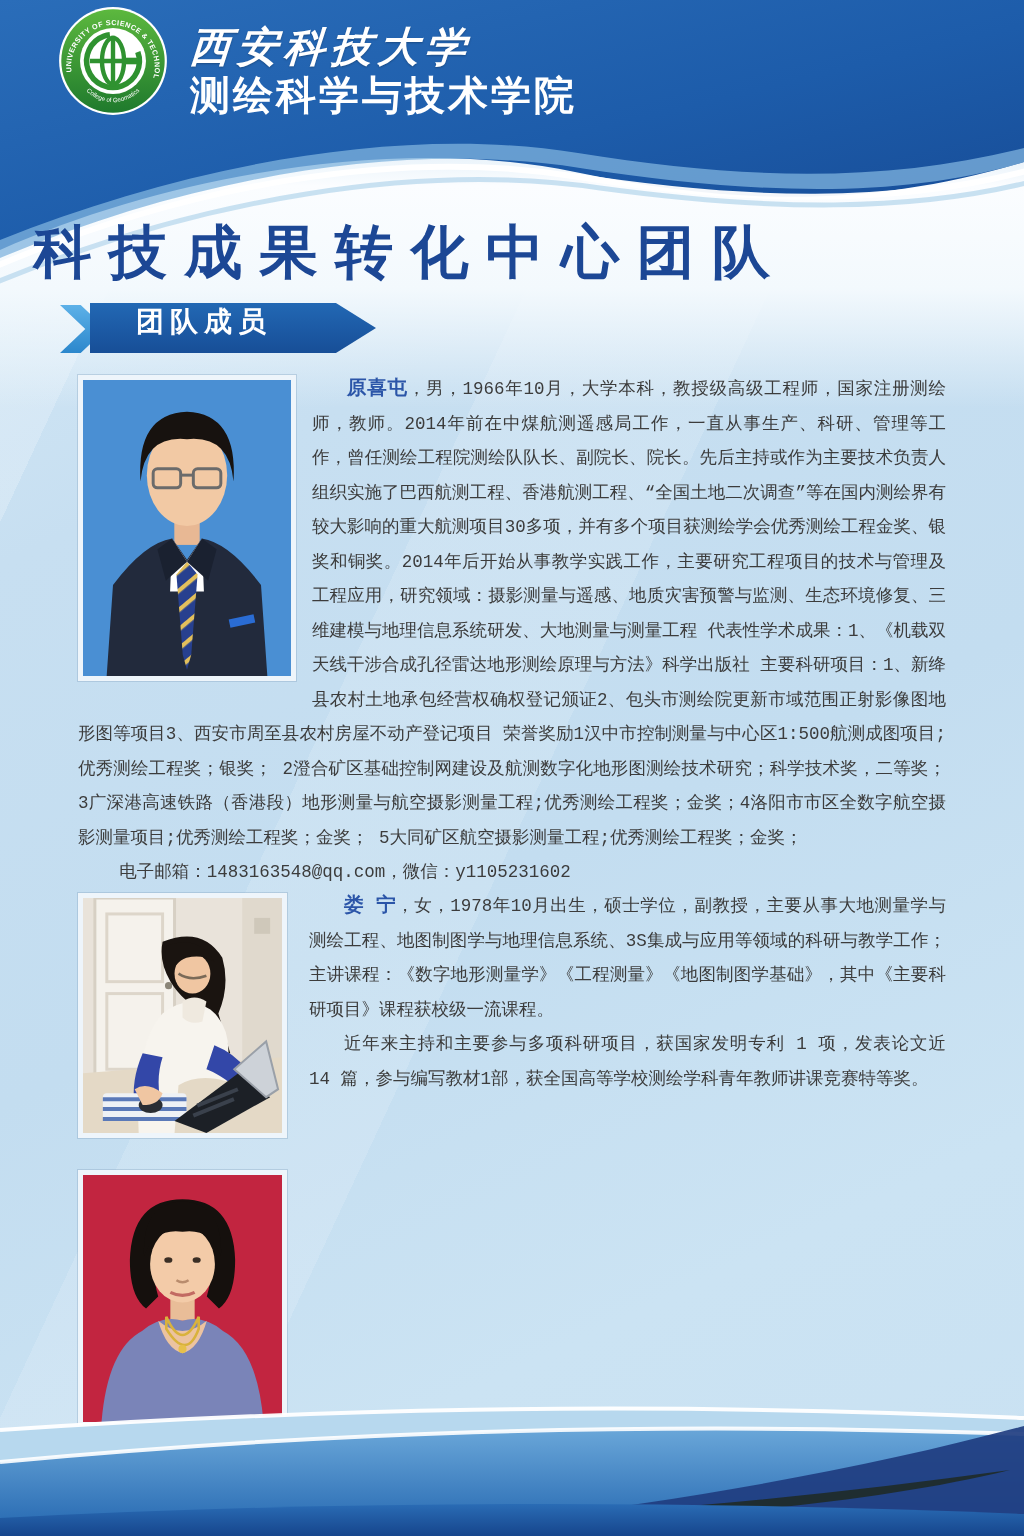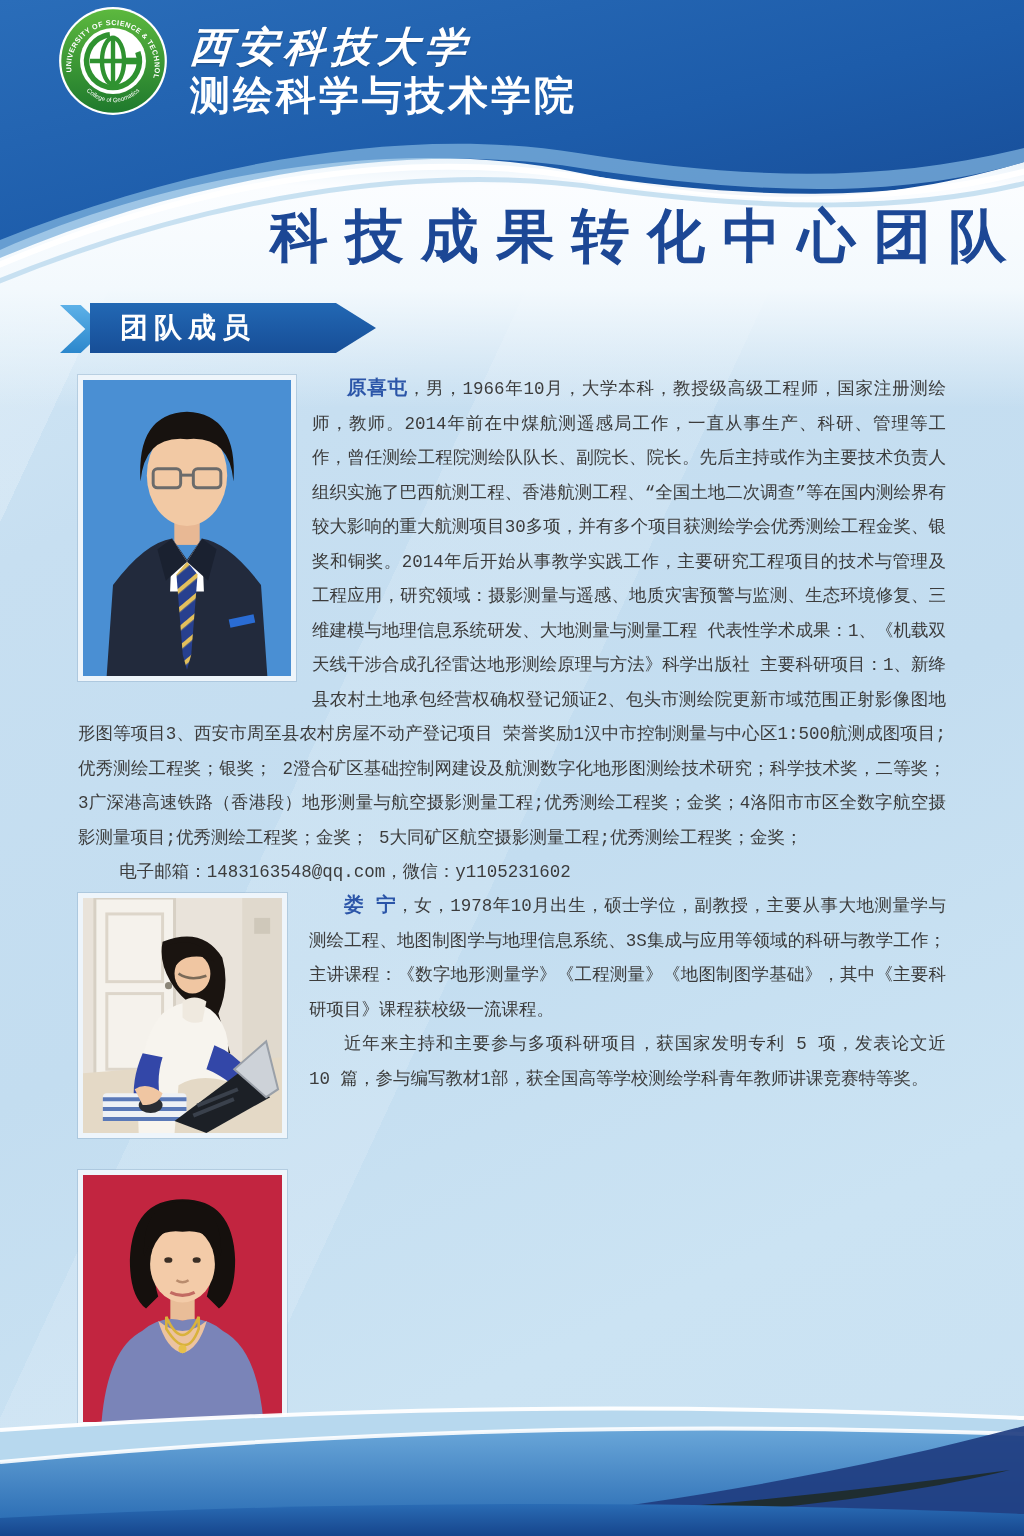--- a/index.html
+++ b/index.html
@@ -16,30 +16,30 @@
   }
   
   .white-sweep{position:absolute; top:108px; left:0; right:0; height:300px;
     background:linear-gradient(180deg, rgba(255,255,255,0) 0%, #fbfdff 26%, #f3f9fd 60%, rgba(207,228,243,0) 100%);}
   .header-svg{position:absolute; top:0; left:0; width:1024px; height:290px; display:block;}
   .logo-wrap{position:absolute; left:58px; top:6px; width:110px; height:110px;}
   .uni-cn{position:absolute; left:190px; top:20px; color:#fff; font-size:41px; font-weight:bold;
     font-style:italic; letter-spacing:6px; transform:skewX(-4deg); text-shadow:0 1px 2px rgba(0,0,0,.25);}
   .college-cn{position:absolute; left:190px; top:68px; color:#fff; font-size:40px; font-weight:bold; letter-spacing:3px;}
   .eng-line{position:absolute; left:80px; top:108px; color:#fff; font-size:14.5px; font-weight:bold; letter-spacing:.2px;}
-  .main-title{position:absolute; left:0; right:0; top:198px; margin:0; text-align:right;
+  .main-title{position:absolute; left:0; right:0; top:198px; margin:16px; text-align:left;
     color:#1c4795; font-size:58px; font-weight:bold; letter-spacing:.30em; text-indent:.30em;}
   
   .banner{position:absolute; left:60px; top:303px; height:50px;}
   .banner .chev{position:absolute; left:0; top:2px; width:46px; height:48px; background:linear-gradient(180deg,#5db1e8,#2b87cc);
     clip-path:polygon(0 0,45% 0,100% 50%,45% 100%,0 100%,55% 50%);}
   .banner .arrow{position:absolute; left:30px; top:0; width:286px; height:50px;
     background:linear-gradient(180deg,#2268b4,#174e97);
     clip-path:polygon(0 0,86% 0,100% 50%,86% 100%,0 100%);
-    display:flex; align-items:center; padding-left:30px; box-sizing:border-box;}
+    display:flex; align-items:flex-start; padding-left:46px; box-sizing:border-box;}
   .banner .arrow span{color:#fff; font-size:28px; font-weight:bold; letter-spacing:6px;}
   
   .profile{position:absolute; left:78px; width:868px; color:#3c3c3c;font-family:Liberation Mono, monospace;}
   .profile .photo{float:left; box-sizing:border-box; border:5px solid #eef5fb;
     box-shadow:0 0 0 1px rgba(130,160,190,.35); background:#9db8cf;}
   .profile .photo svg{display:block; width:100%; height:100%;}
   .profile p{margin:0; font-size:17.5px; line-height:34.5px; text-align:justify; text-indent:2em;}
   .profile p.contact{text-align:left; text-indent:2.35em;}
   .pname{font-weight:bold; font-size:19.5px; color:#2b55a8;}
   #profile-1{top:372px;} #profile-1 .photo{width:218px; height:306px; margin:3px 16px 6px 0;}
@@ -169,21 +169,21 @@
         <path d="M26,96 Q32,92 40,98 Q38,104 30,104 Z" fill="#f0c6a2"></path>
         <path d="M46,112 L78,88 L94,100 L62,118 Z" fill="#1c2026"></path>
         <path d="M76,86 L92,72 L98,96 L92,100 Z" fill="#cdd2d8" stroke="#9aa0a8" stroke-width="1"></path>
         <g fill="#3a414c">
             <rect x="56" y="102" width="22" height="2" transform="rotate(-22 60 100)"></rect>
             <rect x="54" y="107" width="22" height="2" transform="rotate(-22 58 105)"></rect>
           </g>
       </svg>
     </div>
     <p><span class="pname">娄 宁</span><span>，女，1978年10月出生，硕士学位，副教授，主要从事大地测量学与测绘工程、地图制图学与地理信息系统、3S集成与应用等领域的科研与教学工作；主讲课程：《数字地形测量学》《工程测量》《地图制图学基础》，其中《主要科研项目》课程获校级一流课程。</span></p>
-    <p>近年来主持和主要参与多项科研项目，获国家发明专利 5 项，发表论文近 10 篇，参与编写教材1部，获全国高等学校测绘学科青年教师讲课竞赛特等奖。</p>
+    <p>近年来主持和主要参与多项科研项目，获国家发明专利 1 项，发表论文近 14 篇，参与编写教材1部，获全国高等学校测绘学科青年教师讲课竞赛特等奖。</p>
   </section>
 
   <section class="profile" id="profile-3">
     <div class="photo">
       <svg viewBox="0 0 100 122" preserveAspectRatio="xMidYMid slice">
         <rect width="100" height="122" fill="#c22540"></rect>
         <rect x="44" y="58" width="12" height="14" fill="#e9bd98"></rect>
         <path d="M50,12 Q25,12 24,42 Q24,60 32,66 L38,60 Q34,46 37,34 Q50,40 63,34 Q66,46 62,60 L68,66 Q76,60 76,42 Q75,12 50,12 Z" fill="#15100d"></path>
         <ellipse cx="50" cy="44" rx="16" ry="19" fill="#f3cba8"></ellipse>
         <path d="M31,40 Q30,14 50,13 Q70,14 69,40 Q64,26 50,28 Q36,26 31,40 Z" fill="#15100d"></path>

